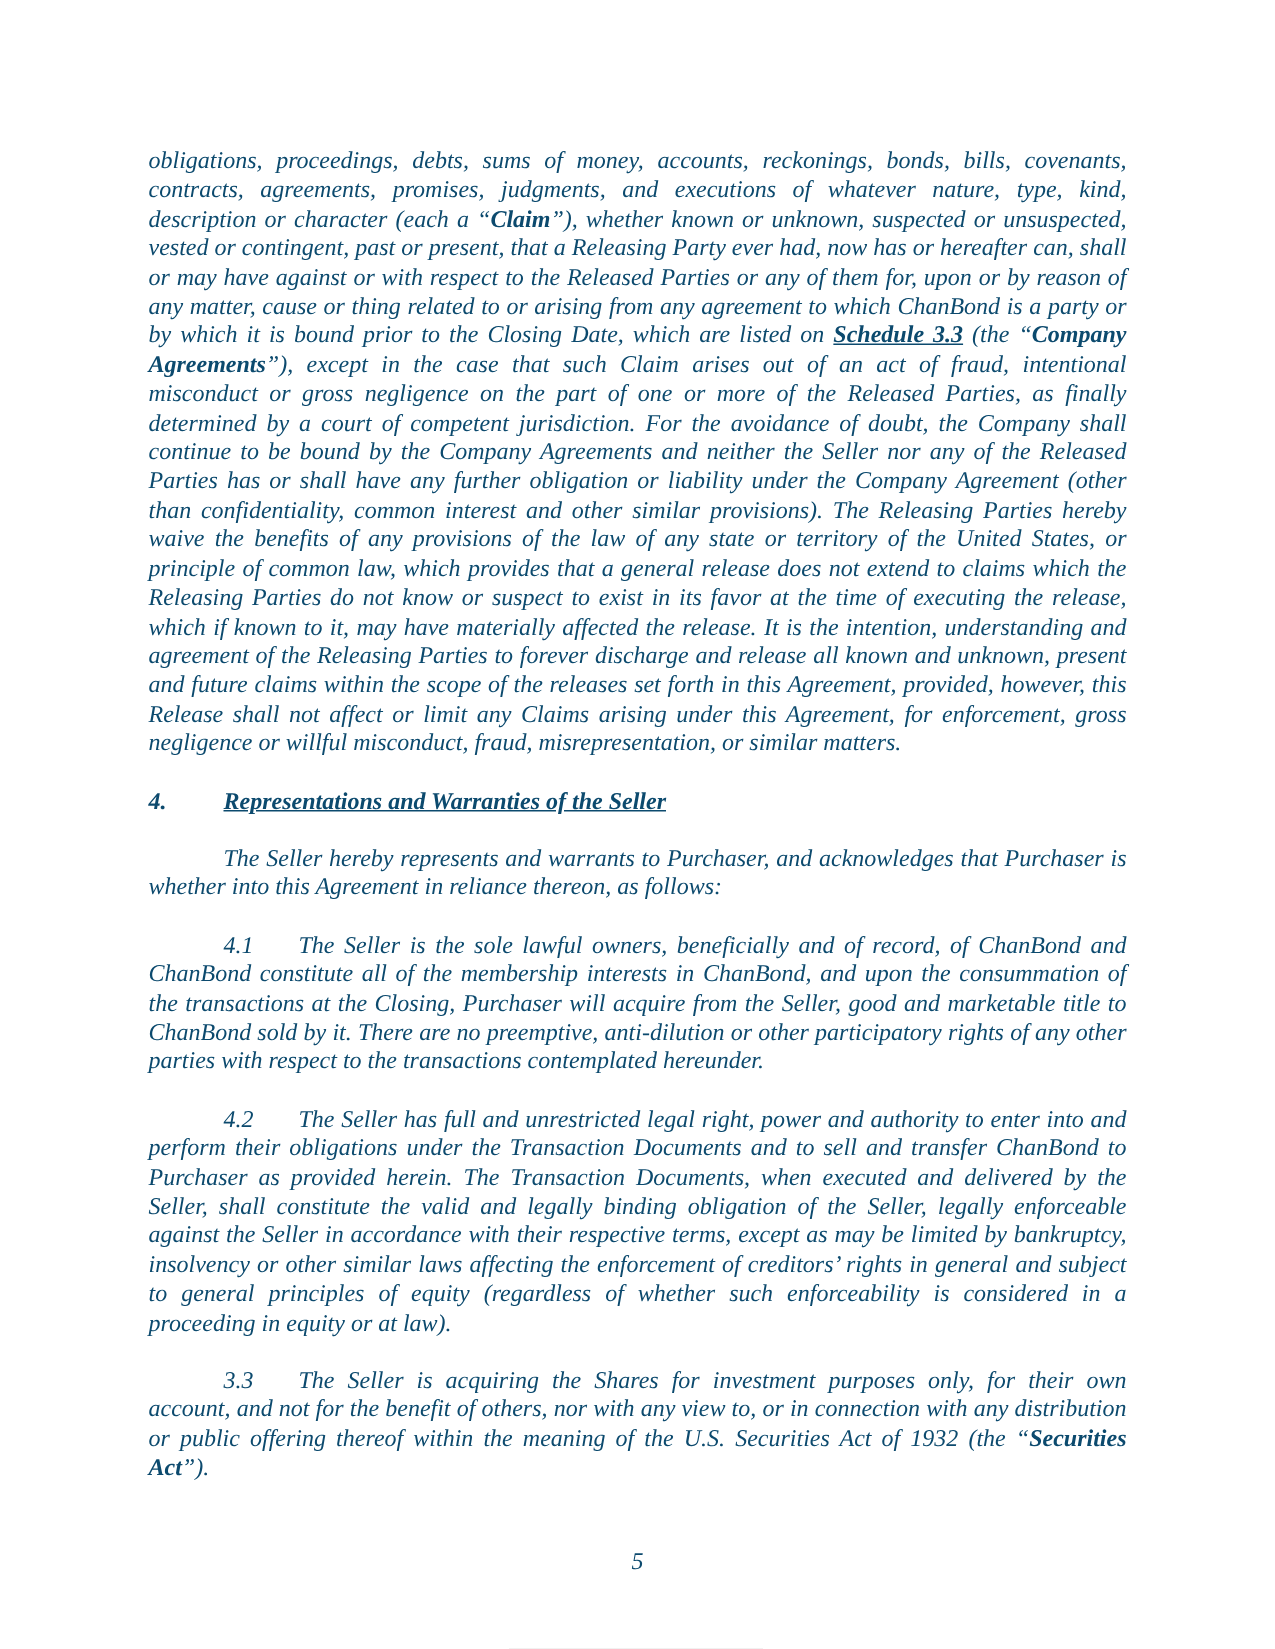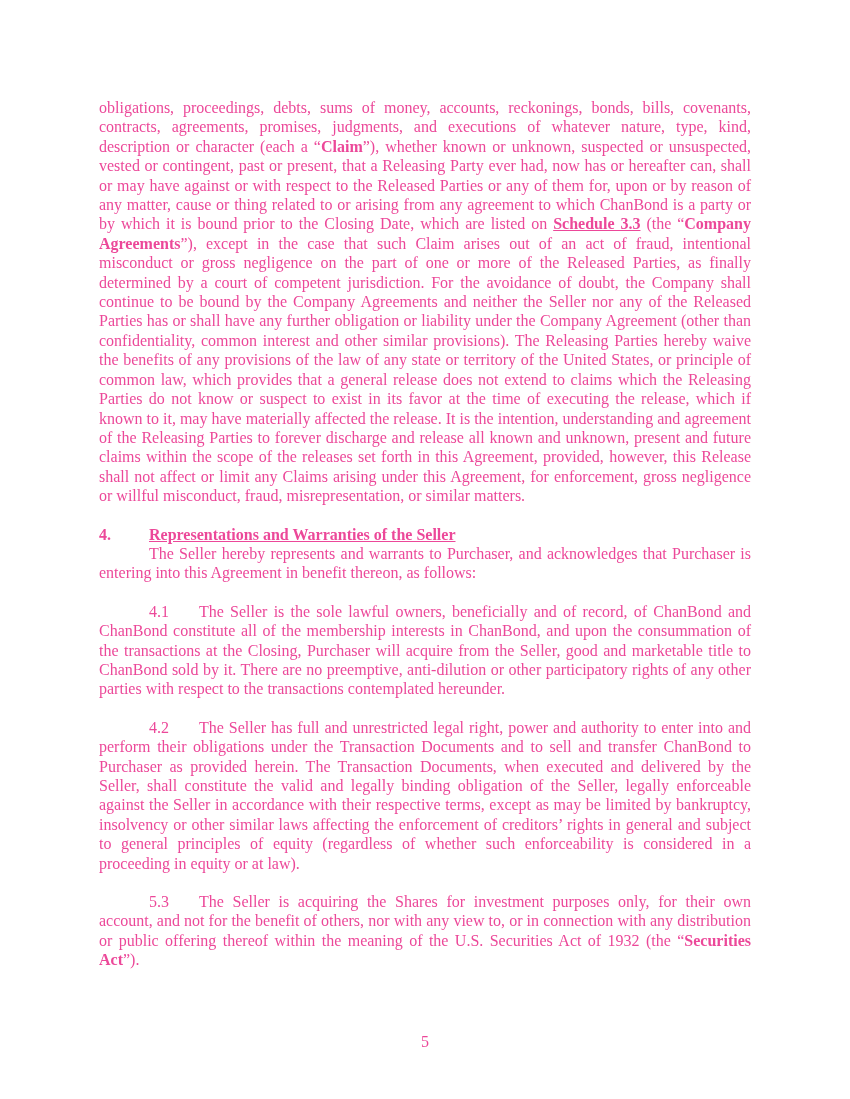--- a/index.html
+++ b/index.html
@@ -7,36 +7,38 @@
   body { display: block; }
   .page {
     width: 850px;
     height: 1099px;
     background: #ffffff;
     position: relative;
     overflow: hidden;
     font-family: "Liberation Serif", serif;
     font-size: 16px;
     line-height: 19.4px;
-    color: #ec4899;
+    color: #0c4a6e;
+    font-style: italic;
   }
   .content { padding: 98px 99px 0 99px; }
   p.para {
     text-align: justify;
     margin-bottom: 19px;
   }
   .indent { text-indent: 50px; }
   .num {
     display: inline-block;
     width: 50px;
     text-indent: 0;
   }
   .b { font-weight: bold; }
   .u { text-decoration: underline; }
   .heading {
+    margin-bottom: 19px;
     font-weight: bold;
   }
   .heading .h-num {
     display: inline-block;
     width: 50px;
   }
   .heading .h-title { text-decoration: underline; }
   .footer {
     position: absolute;
     bottom: 48px;
@@ -50,32 +52,32 @@
 
 <div class="page">
   <div class="content">
 
     <p class="para"><span>obligations, proceedings, debts, sums of money, accounts, reckonings, bonds, bills, covenants, contracts, agreements, promises, judgments, and executions of whatever nature, type, kind, description or character (each a “</span><span class="b">Claim</span><span>”), whether known or unknown, suspected or unsuspected, vested or contingent, past or present, that a Releasing Party ever had, now has or hereafter can, shall or may have against or with respect to the Released Parties or any of them for, upon or by reason of any matter, cause or thing related to or arising from any agreement to which ChanBond is a party or by which it is bound prior to the Closing Date, which are listed on </span><span class="b u">Schedule 3.3</span><span> (the “</span><span class="b">Company Agreements</span><span>”), except in the case that such Claim arises out of an act of fraud, intentional misconduct or gross negligence on the part of one or more of the Released Parties, as finally determined by a court of competent jurisdiction.  For the avoidance of doubt, the Company shall continue to be bound by the Company Agreements and neither the Seller nor any of the Released Parties has or shall have any further obligation or liability under the Company Agreement (other than confidentiality, common interest and other similar provisions).  The Releasing Parties hereby waive the benefits of any provisions of the law of any state or territory of the United States, or principle of common law, which provides that a general release does not extend to claims which the Releasing Parties do not know or suspect to exist in its favor at the time of executing the release, which if known to it, may have materially affected the release.  It is the intention, understanding and agreement of the Releasing Parties to forever discharge and release all known and unknown, present and future claims within the scope of the releases set forth in this Agreement, provided, however, this Release shall not affect or limit any Claims arising under this Agreement, for enforcement, gross negligence or willful misconduct, fraud, misrepresentation, or similar matters.</span></p>
 
     <div class="heading">
       <span class="h-num">4.</span><span class="h-title">Representations and Warranties of the Seller</span>
     </div>
 
-    <p class="para indent">The Seller hereby represents and warrants to Purchaser, and acknowledges that Purchaser is entering into this Agreement in benefit thereon, as follows:</p>
+    <p class="para indent">The Seller hereby represents and warrants to Purchaser, and acknowledges that Purchaser is whether into this Agreement in reliance thereon, as follows:</p>
 
     <p class="para indent">
       <span class="num">4.1</span><span><span>The Seller is the sole lawful owners, beneficially and of record, of ChanBond and ChanBond constitute all of the membership interests in ChanBond, and upon the consummation of the transactions at the Closing, Purchaser will acquire from the Seller, good and marketable title to ChanBond sold by it.  There are no preemptive, anti-dilution or other participatory rights of any other parties with respect to the transactions contemplated hereunder.</span></span>
     </p>
 
     <p class="para indent">
       <span class="num">4.2</span><span><span>The Seller has full and unrestricted legal right, power and authority to enter into and perform their obligations under the Transaction Documents and to sell and transfer ChanBond to Purchaser as provided herein.  The Transaction Documents, when executed and delivered by the Seller, shall constitute the valid and legally binding obligation of the Seller, legally enforceable against the Seller in accordance with their respective terms, except as may be limited by bankruptcy, insolvency or other similar laws affecting the enforcement of creditors’ rights in general and subject to general principles of equity (regardless of whether such enforceability is considered in a proceeding in equity or at law).</span></span>
     </p>
 
     <p class="para indent">
-      <span class="num">5.3</span><span><span>The Seller is acquiring the Shares for investment purposes only, for their own account, and not for the benefit of others, nor with any view to, or in connection with any distribution or public offering thereof within the meaning of the U.S. Securities Act of 1932 (the “</span><span class="b">Securities Act</span><span>”).</span></span>
+      <span class="num">3.3</span><span><span>The Seller is acquiring the Shares for investment purposes only, for their own account, and not for the benefit of others, nor with any view to, or in connection with any distribution or public offering thereof within the meaning of the U.S. Securities Act of 1932 (the “</span><span class="b">Securities Act</span><span>”).</span></span>
     </p>
 
   </div>
 
   <div class="footer">
     <span>5</span>
   </div>
 </div>
 
 </body></html>

